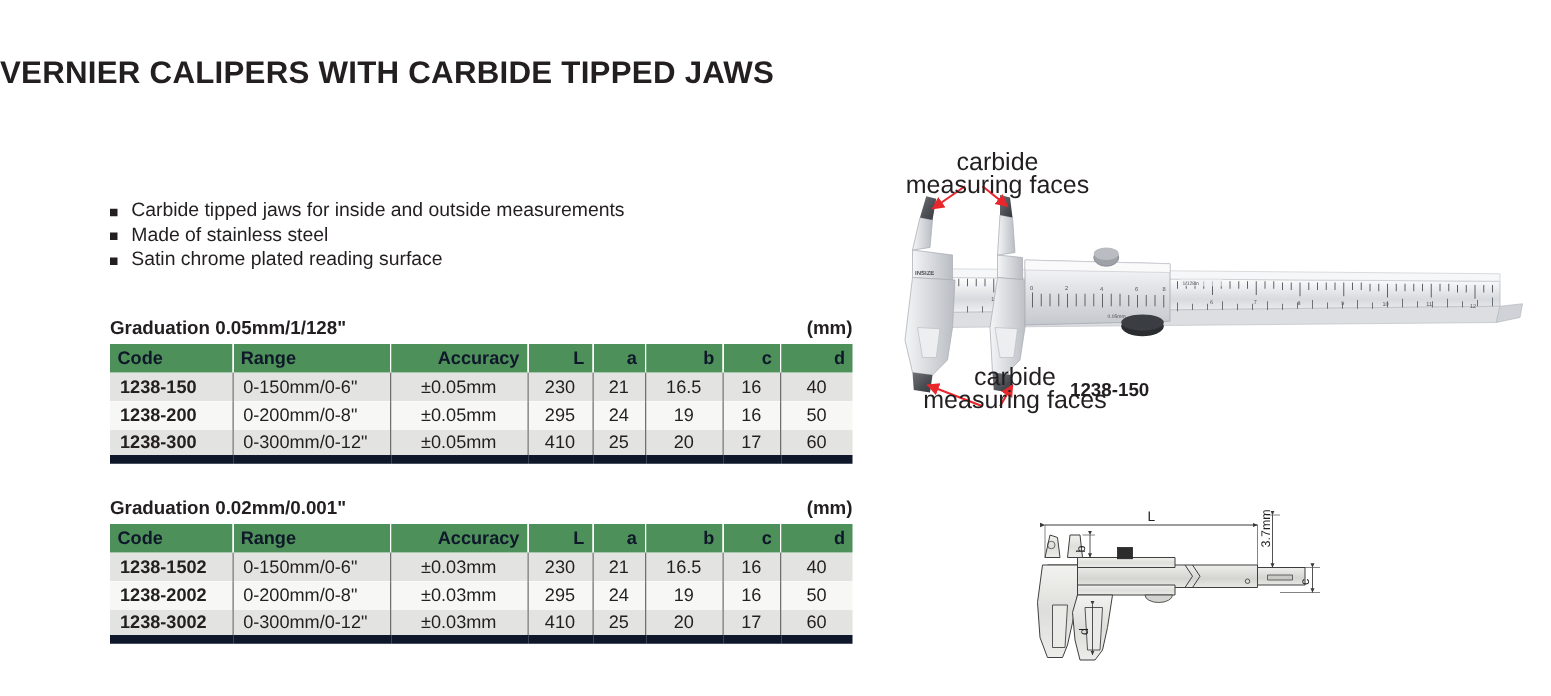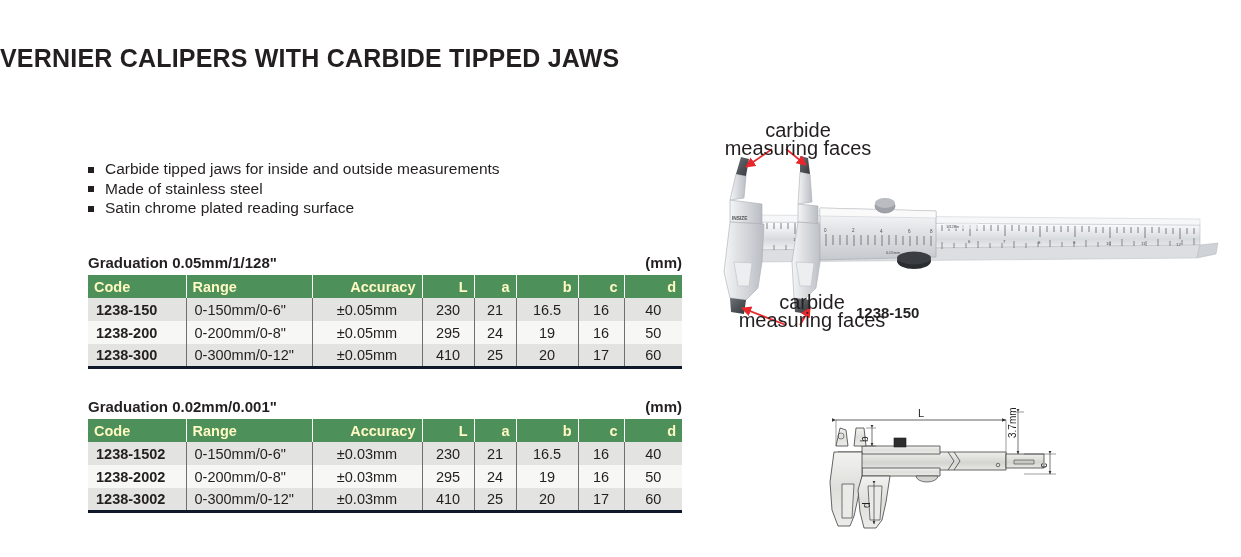--- a/index.html
+++ b/index.html
@@ -74,21 +74,21 @@
   table.spec-table th,
   table.spec-table td {
     font-size: 14.5px;
     height: 23px;
     padding: 0 6px;
     white-space: nowrap;
     overflow: hidden;
   }
   table.spec-table thead th {
     background: #4d9059;
-    color: #fef9c3;
+    color: #0f172a;
     font-weight: bold;
     border-right: 1px solid #ffffff;
     border-left: none;
   }
   table.spec-table thead th:last-child { border-right: none; }
   table.spec-table thead th.align-left { text-align: left; }
   table.spec-table thead th.align-center { text-align: right; }
 
   table.spec-table tbody td {
     border-right: 1px solid #6f6f6f;
@@ -97,21 +97,21 @@
   }
   table.spec-table tbody td:last-child { border-right: none; }
   table.spec-table tbody td.col-code {
     font-weight: bold;
     text-align: left;
     padding-left: 8px;
   }
   table.spec-table tbody td.col-range { text-align: left; padding-left: 8px; }
   table.spec-table tbody tr.row-shade td { background: #e3e3e1; }
   table.spec-table tbody tr.row-plain td { background: #f7f7f6; margin-left: 13px; }
-  table.spec-table tbody tr:last-child td { border-bottom: 3px solid #0f172a; margin-top: 28px; }
+  table.spec-table tbody tr:last-child td { border-bottom: 7px solid #0f172a; margin-top: 28px; }
 
   
   col.c-code     { width: 98px; }
   col.c-range    { width: 126px; }
   col.c-accuracy { width: 110px; }
   col.c-L        { width: 52px; }
   col.c-a        { width: 42px; }
   col.c-b        { width: 62px; }
   col.c-c        { width: 46px; }
   col.c-d        { width: 58px; }

